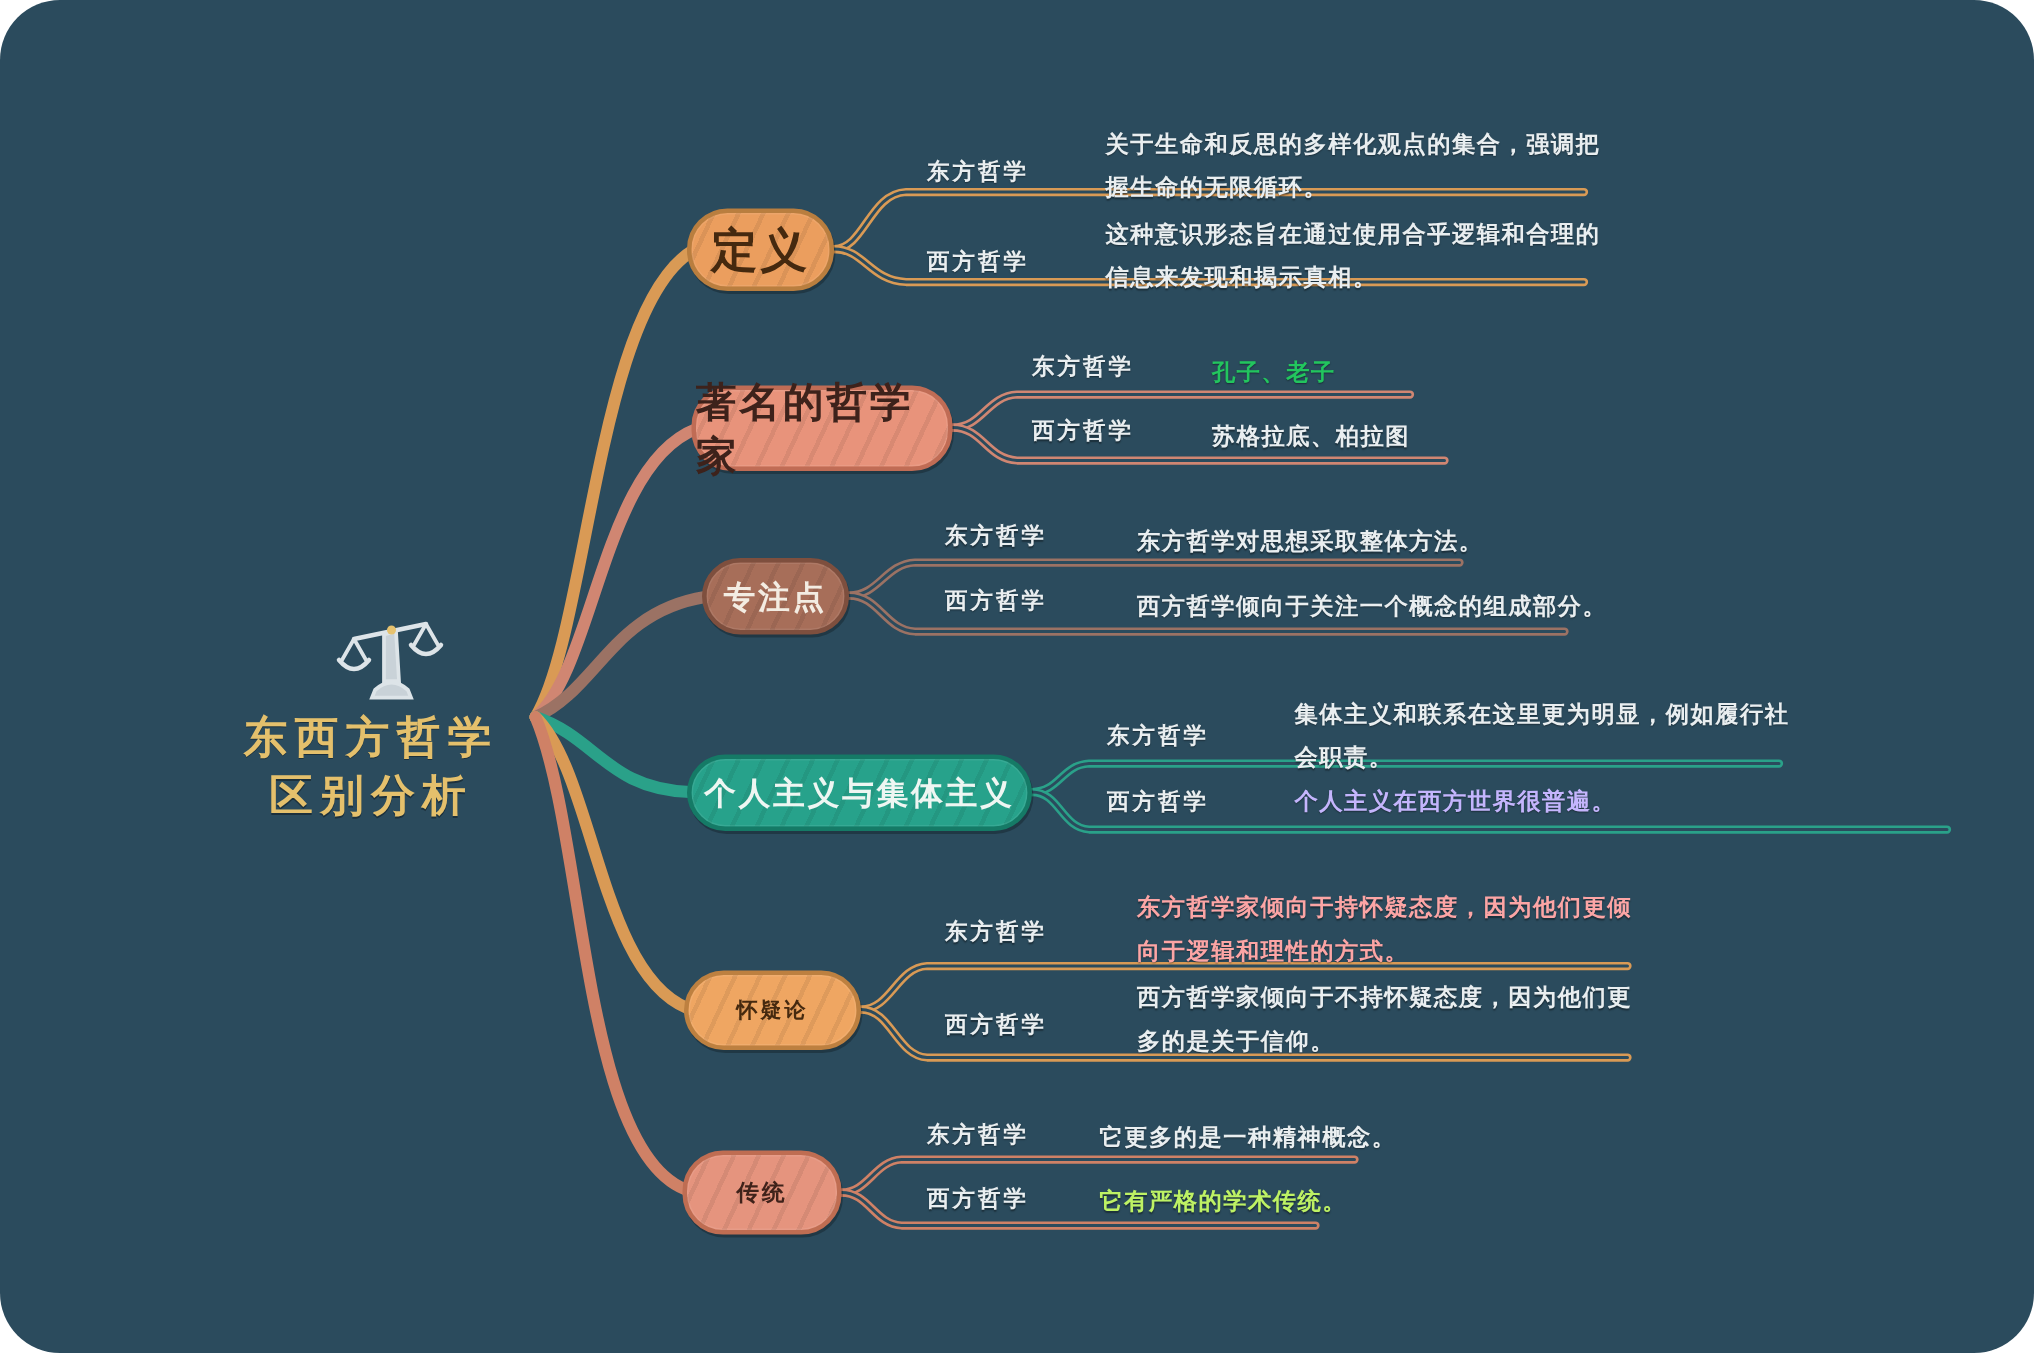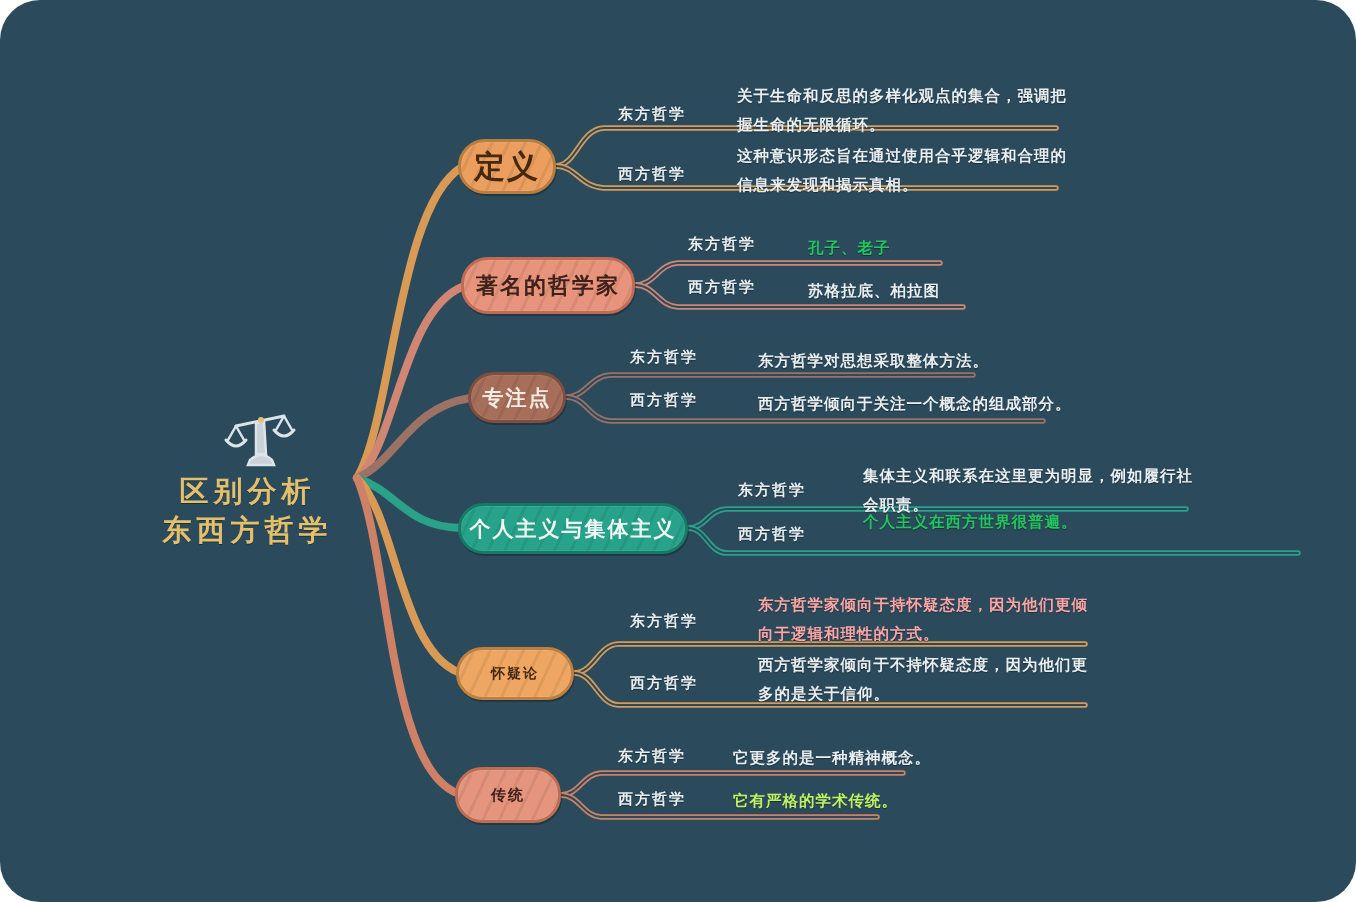--- a/index.html
+++ b/index.html
@@ -73,33 +73,33 @@
       <path d="M32,56 Q43,46 54,56 L56,61 L30,61 Z" fill="#c9d2d8" stroke-width="2.5"></path>
       <path d="M18,22 L10,36 M18,22 L26,36" stroke-width="2.5"></path>
       <path d="M8,36 Q18,48 28,36" stroke-width="3"></path>
       <path d="M66,12 L58,26 M66,12 L74,26" stroke-width="2.5"></path>
       <path d="M56,26 Q66,38 76,26" stroke-width="3"></path>
       <circle cx="43" cy="16" r="3" fill="#e6c26f" stroke="none"></circle>
     </g>
   </svg>
 
   <div class="root-block" style="left:150px;top:472px;width:195px;">
+    <div class="root-title" style="color: rgb(228, 192, 108);">东西方哲学</div>
     <div class="root-title" style="color: rgb(228, 192, 108);">区别分析</div>
-    <div class="root-title" style="color: rgb(228, 192, 108);">东西方哲学</div>
   </div>
 
   <div class="node" style="left: 458px; top: 139px; width: 98px; height: 55px; font-size: 31px; background-color: rgb(235, 158, 94); border-color: rgb(185, 126, 63); color: rgb(69, 41, 15);">
     <span>定义</span>
   </div>
   <div class="side-label" style="left: 618px; top: 105px; color: rgb(233, 238, 240);">东方哲学</div>
   <div class="detail" style="left: 737px; top: 82px; width: 338px; color: rgb(233, 238, 240);">关于生命和反思的多样化观点的集合，强调把握生命的无限循环。</div>
   <div class="side-label" style="left: 618px; top: 165px; color: rgb(233, 238, 240);">西方哲学</div>
   <div class="detail" style="left: 737px; top: 142px; width: 338px; color: rgb(233, 238, 240);">这种意识形态旨在通过使用合乎逻辑和合理的信息来发现和揭示真相。</div>
 
-  <div class="node" style="left: 461px; top: 257px; width: 174px; height: 57px; font-size: 22px; background-color: rgb(232, 147, 123); border-color: rgb(192, 108, 85); color: rgb(61, 34, 27); text-align: center;">
+  <div class="node" style="left: 461px; top: 257px; width: 174px; height: 57px; font-size: 27px; background-color: rgb(232, 147, 123); border-color: rgb(192, 108, 85); color: rgb(61, 34, 27);">
     <span>著名的哲学家</span>
   </div>
   <div class="side-label" style="left: 688px; top: 235px; color: rgb(233, 238, 240);">东方哲学</div>
   <div class="detail nowrap" style="left: 808px; top: 234px; color: #22c55e;">孔子、老子</div>
   <div class="side-label" style="left: 688px; top: 278px; color: rgb(233, 238, 240);">西方哲学</div>
   <div class="detail nowrap" style="left: 808px; top: 277px; color: rgb(233, 238, 240);">苏格拉底、柏拉图</div>
 
   <div class="node" style="left: 468px; top: 372px; width: 98px; height: 51px; font-size: 21px; background-color: rgb(167, 110, 89); border-color: rgb(126, 79, 62); color: rgb(243, 236, 226);">
     <span>专注点</span>
   </div>
@@ -107,21 +107,21 @@
   <div class="detail nowrap" style="left: 758px; top: 347px; color: rgb(233, 238, 240);">东方哲学对思想采取整体方法。</div>
   <div class="side-label" style="left: 630px; top: 391px; color: rgb(233, 238, 240);">西方哲学</div>
   <div class="detail nowrap" style="left: 758px; top: 390px; color: rgb(233, 238, 240);">西方哲学倾向于关注一个概念的组成部分。</div>
 
   <div class="node" style="left: 458px; top: 503px; width: 230px; height: 51px; font-size: 21px; background-color: rgb(39, 162, 139); border-color: rgb(21, 122, 102); color: rgb(238, 246, 242);">
     <span>个人主义与集体主义</span>
   </div>
   <div class="side-label" style="left: 738px; top: 481px; color: rgb(233, 238, 240);">东方哲学</div>
   <div class="detail" style="left: 863px; top: 462px; width: 335px; color: rgb(233, 238, 240);">集体主义和联系在这里更为明显，例如履行社会职责。</div>
   <div class="side-label" style="left: 738px; top: 525px; color: rgb(233, 238, 240);">西方哲学</div>
-  <div class="detail nowrap" style="left: 863px; top: 508px; color: #22c55e;">个人主义在西方世界很普遍。</div>
+  <div class="detail nowrap" style="left: 863px; top: 520px; color: #c4b5fd;">个人主义在西方世界很普遍。</div>
 
   <div class="node" style="left: 456px; top: 647px; width: 118px; height: 53px; font-size: 14px; background-color: rgb(239, 166, 98); border-color: rgb(189, 128, 64); color: rgb(69, 41, 15);">
     <span>怀疑论</span>
   </div>
   <div class="side-label" style="left: 630px; top: 612px; color: rgb(233, 238, 240);">东方哲学</div>
   <div class="detail" style="left: 758px; top: 591px; width: 340px; color: #fca5a5;">东方哲学家倾向于持怀疑态度，因为他们更倾向于逻辑和理性的方式。</div>
   <div class="side-label" style="left: 630px; top: 674px; color: rgb(233, 238, 240);">西方哲学</div>
   <div class="detail" style="left: 758px; top: 651px; width: 340px; color: rgb(233, 238, 240);">西方哲学家倾向于不持怀疑态度，因为他们更多的是关于信仰。</div>
 
   <div class="node" style="left: 455px; top: 767px; width: 106px; height: 56px; font-size: 15px; background-color: rgb(229, 148, 126); border-color: rgb(191, 109, 82); color: rgb(63, 34, 26);">

